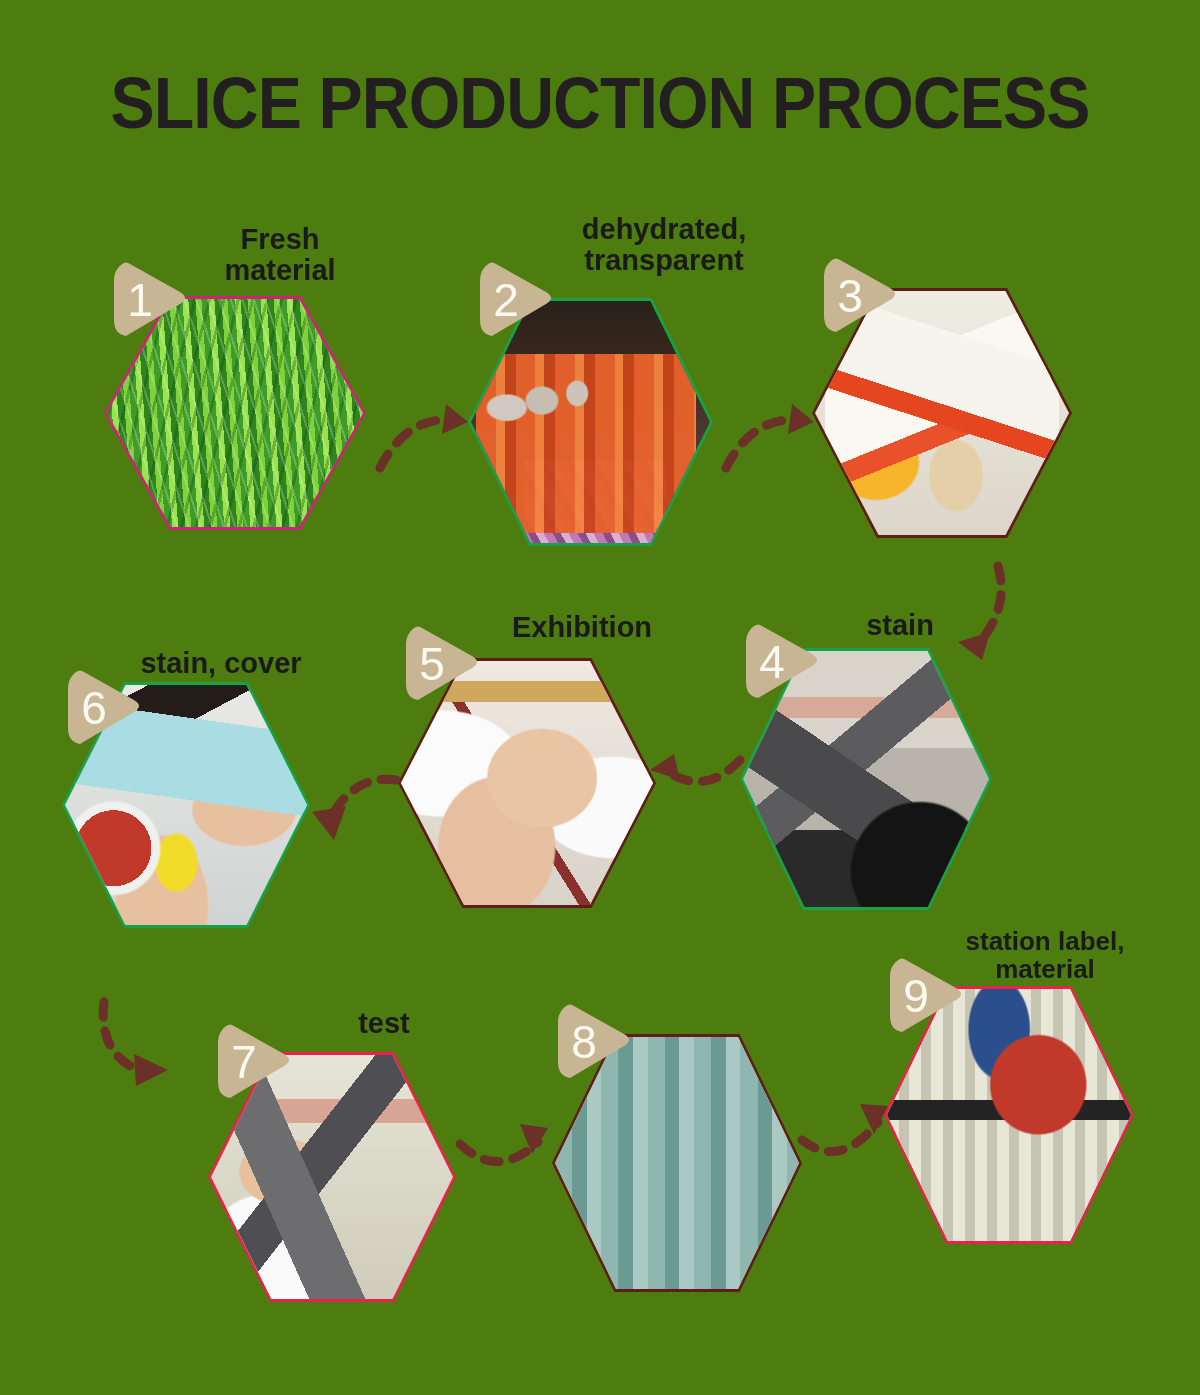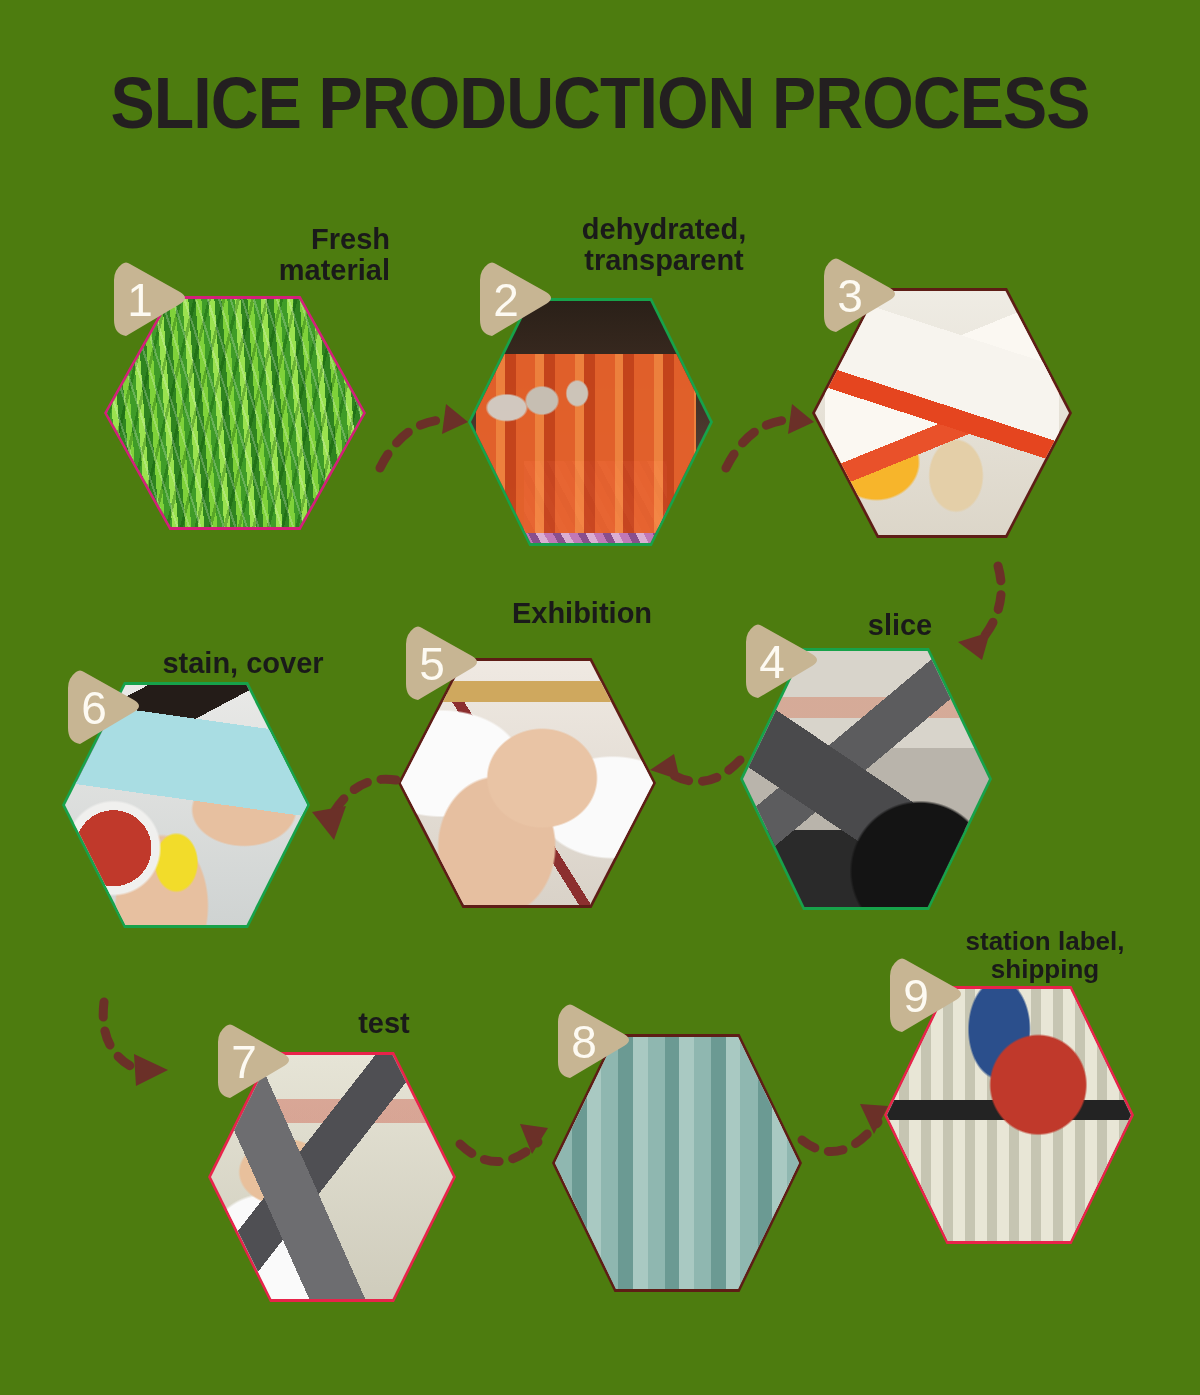--- a/index.html
+++ b/index.html
@@ -225,21 +225,21 @@
         <div class="ph p-grass"></div>
       </div>
     </div>
   </div>
   <div class="badge" style="left:108px; top:258px;">
     <svg viewBox="0 0 86 84" aria-hidden="true">
       <path d="M14 6 Q6 12 6 22 L6 62 Q6 76 18 78 L72 46 Q82 40 72 34 L22 6 Q18 3 14 6 Z" fill="#c7b593"></path>
     </svg>
     <div class="badge-num">1</div>
   </div>
-  <div class="caption" style="left:170px; top:224px; width:220px;text-align:right;">Fresh
+  <div class="caption" style="left:170px; top:224px; width:220px;">Fresh
 material</div>
 
   <div class="step" style="left:468px; top:298px; width:245px; height:248px;">
     <div class="hex-wrap" style="width:245px;height:248px;">
       <div class="hex-border" style="background:#17a24a;"></div>
       <div class="hex-photo">
         <div class="ph p-jars">
             <div class="flecks"></div>
           </div>
       </div>
@@ -276,53 +276,53 @@
         <div class="ph p-stain"></div>
       </div>
     </div>
   </div>
   <div class="badge" style="left:62px; top:666px;">
     <svg viewBox="0 0 86 84" aria-hidden="true">
       <path d="M14 6 Q6 12 6 22 L6 62 Q6 76 18 78 L72 46 Q82 40 72 34 L22 6 Q18 3 14 6 Z" fill="#c7b593"></path>
     </svg>
     <div class="badge-num">6</div>
   </div>
-  <div class="caption" style="left:118px; top:648px; width:250px;">stain, cover</div>
+  <div class="caption" style="left:96px; top:648px; width:250px;">stain, cover</div>
 
   <div class="step" style="left:398px; top:658px; width:258px; height:250px;">
     <div class="hex-wrap" style="width:258px;height:250px;">
       <div class="hex-border" style="background:#5e1d16;"></div>
       <div class="hex-photo">
         <div class="ph p-hands"></div>
       </div>
     </div>
   </div>
   <div class="badge" style="left:400px; top:622px;">
     <svg viewBox="0 0 86 84" aria-hidden="true">
       <path d="M14 6 Q6 12 6 22 L6 62 Q6 76 18 78 L72 46 Q82 40 72 34 L22 6 Q18 3 14 6 Z" fill="#c7b593"></path>
     </svg>
     <div class="badge-num">5</div>
   </div>
-  <div class="caption" style="left:452px; top:598px; width:260px;">Exhibition</div>
+  <div class="caption" style="left:452px; top:612px; width:260px;">Exhibition</div>
 
   <div class="step" style="left:740px; top:648px; width:252px; height:262px;">
     <div class="hex-wrap" style="width:252px;height:262px;">
       <div class="hex-border" style="background:#17a24a;"></div>
       <div class="hex-photo">
         <div class="ph p-microtome"></div>
       </div>
     </div>
   </div>
   <div class="badge" style="left:740px; top:620px;">
     <svg viewBox="0 0 86 84" aria-hidden="true">
       <path d="M14 6 Q6 12 6 22 L6 62 Q6 76 18 78 L72 46 Q82 40 72 34 L22 6 Q18 3 14 6 Z" fill="#c7b593"></path>
     </svg>
     <div class="badge-num">4</div>
   </div>
-  <div class="caption" style="left:790px; top:610px; width:220px;">slice</div>
+  <div class="caption" style="left:790px; top:610px; width:220px;">stain</div>
 
   <div class="step" style="left:208px; top:1052px; width:248px; height:250px;">
     <div class="hex-wrap" style="width:248px;height:250px;">
       <div class="hex-border" style="background:#e8234a;"></div>
       <div class="hex-photo">
         <div class="ph p-scope"></div>
       </div>
     </div>
   </div>
   <div class="badge" style="left:212px; top:1020px;">
@@ -359,21 +359,21 @@
       </div>
     </div>
   </div>
   <div class="badge" style="left:884px; top:954px;">
     <svg viewBox="0 0 86 84" aria-hidden="true">
       <path d="M14 6 Q6 12 6 22 L6 62 Q6 76 18 78 L72 46 Q82 40 72 34 L22 6 Q18 3 14 6 Z" fill="#c7b593"></path>
     </svg>
     <div class="badge-num">9</div>
   </div>
   <div class="caption" style="left:920px; top:928px; width:250px; font-size:26px;">station label,
-shipping</div>
+material</div>
 
   <div class="arrow" style="left:372px; top:398px;">
     <svg width="110" height="80" viewBox="0 0 110 80">
       <path d="M8 70 Q34 18 82 22" stroke="#6b3028" stroke-width="9" fill="none" stroke-linecap="round" stroke-dasharray="16 14"></path>
       <path d="M74 6 L96 24 L70 36 Z" fill="#6b3028"></path>
     </svg>
   </div>
 
   <div class="arrow" style="left:718px; top:398px;">
     <svg width="110" height="80" viewBox="0 0 110 80">

